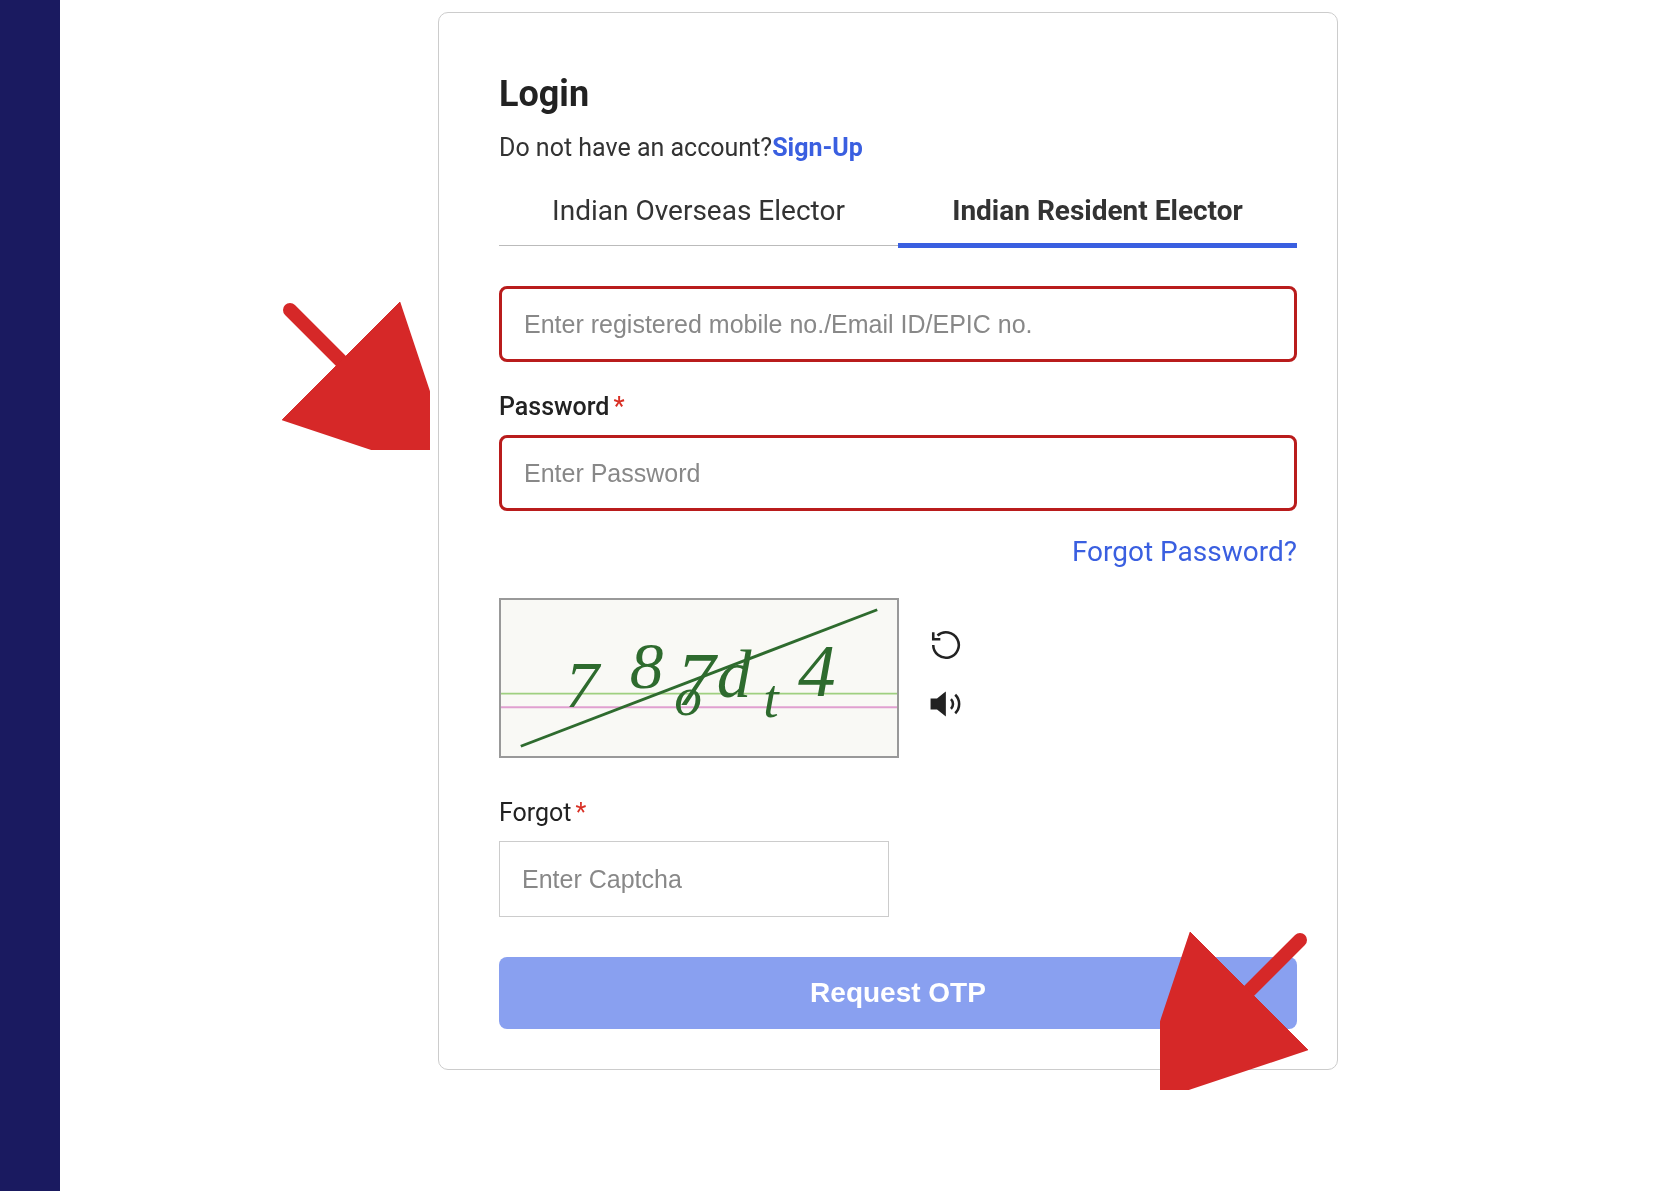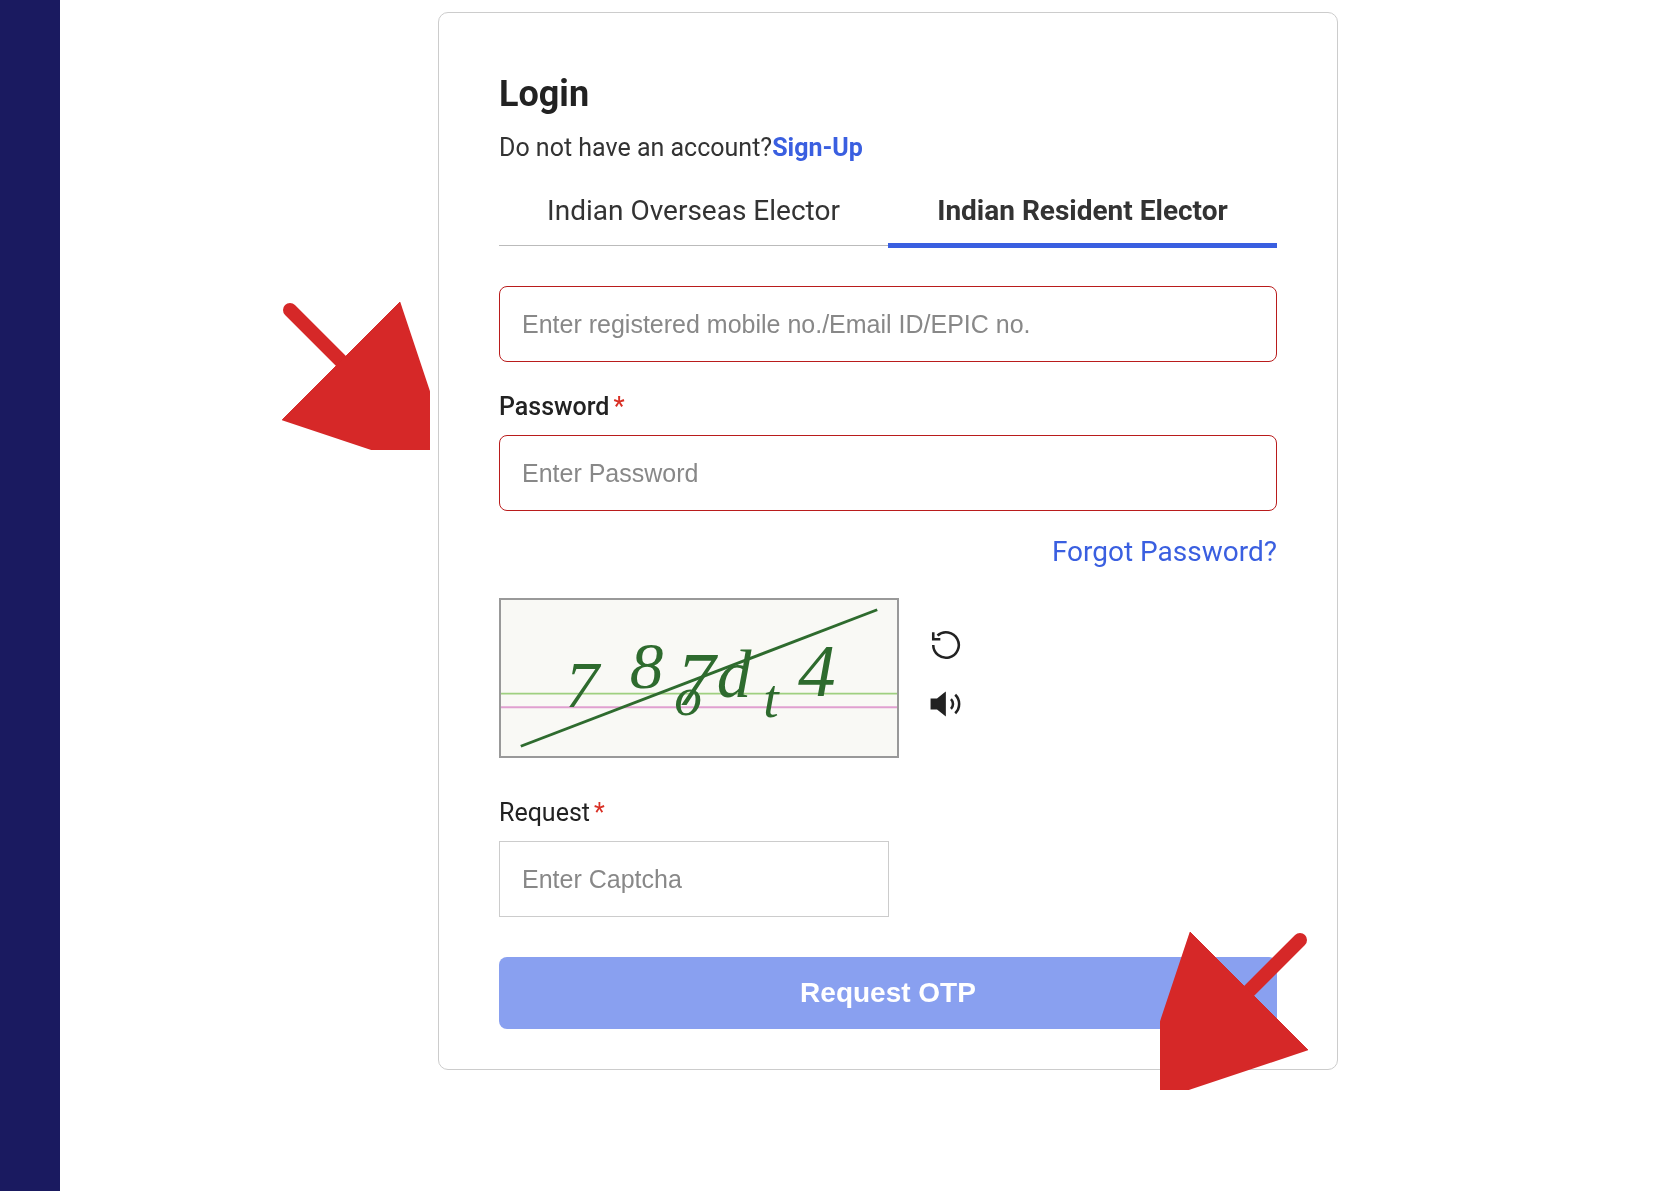--- a/index.html
+++ b/index.html
@@ -19,21 +19,21 @@
     height: 100%;
     background: #1a1a60;
   }
   .card {
     position: absolute;
     left: 438px;
     top: 12px;
     width: 900px;
     border: 1px solid #ccc;
     border-radius: 10px;
-    padding: 60px 60px 40px 60px;
+    padding: 60px 40px 40px 60px;
     background: #fff;
   }
   .card h1 {
     font-size: 36px;
     font-weight: 700;
     color: #222;
     margin-bottom: 18px;
   }
   .no-account {
     font-size: 25px;
@@ -69,21 +69,21 @@
     font-size: 25px;
     color: #222;
     font-weight: 500;
     margin-bottom: 14px;
     display: block;
   }
   .req { color: #d93025; margin-left: 4px; }
   .text-input {
     width: 100%;
     height: 76px;
-    border: 1px solid #b91c1c;
+    border: 3px solid #b91c1c;
     border-radius: 8px;
     padding: 0 22px;
     font-size: 25px;
     color: #333;
   }
   .text-input::placeholder { color: #888; }
   .forgot-row {
     text-align: right;
     margin-top: 24px;
     margin-bottom: 30px;
@@ -206,21 +206,21 @@
           <polygon points="11 5 6 9 2 9 2 15 6 15 11 19 11 5" fill="#222"></polygon>
           <path d="M15.5 8.5a5 5 0 0 1 0 7"></path>
           <path d="M18.5 5.5a9 9 0 0 1 0 13"></path>
         </svg>
       </span>
     </div>
   </div>
 
   <div class="captcha-input-wrap">
     <label class="label" style="font-weight:400">
-      <span>Request</span><span class="req">*</span>
+      <span>Forgot</span><span class="req">*</span>
     </label>
     <input type="text" class="captcha-input" placeholder="Enter Captcha" style="">
   </div>
 
   <button class="btn-primary">Request OTP</button>
 
 </div>
 
 <svg class="arrow" style="left:270px; top:290px;" width="160" height="160">
   <defs>

